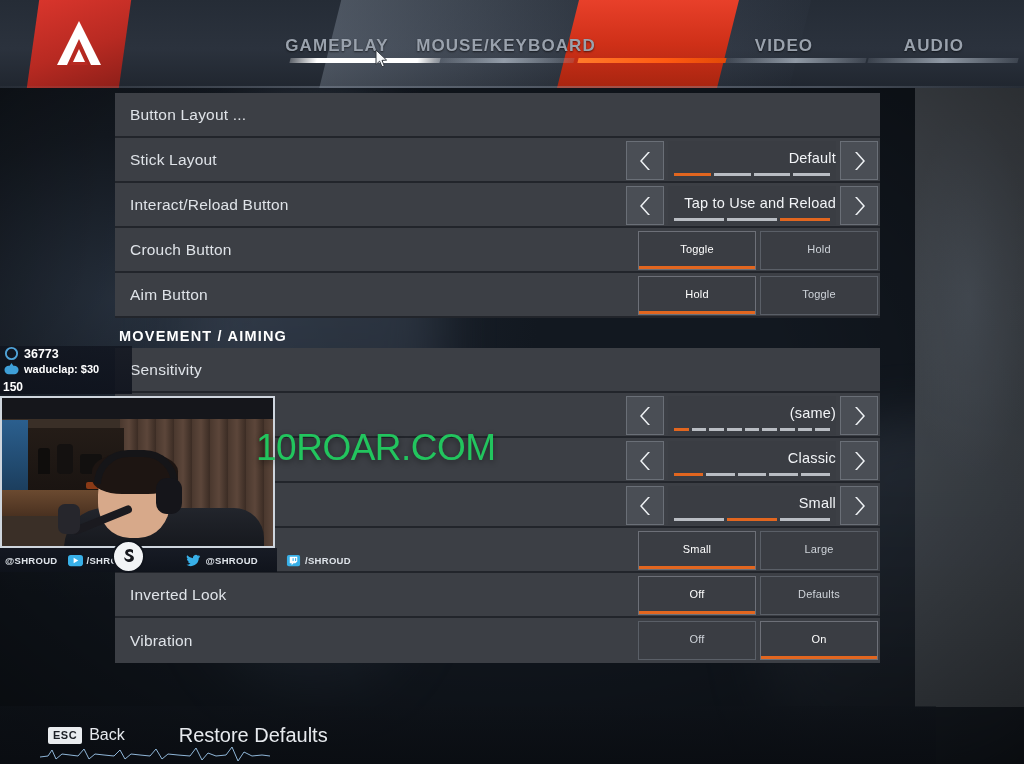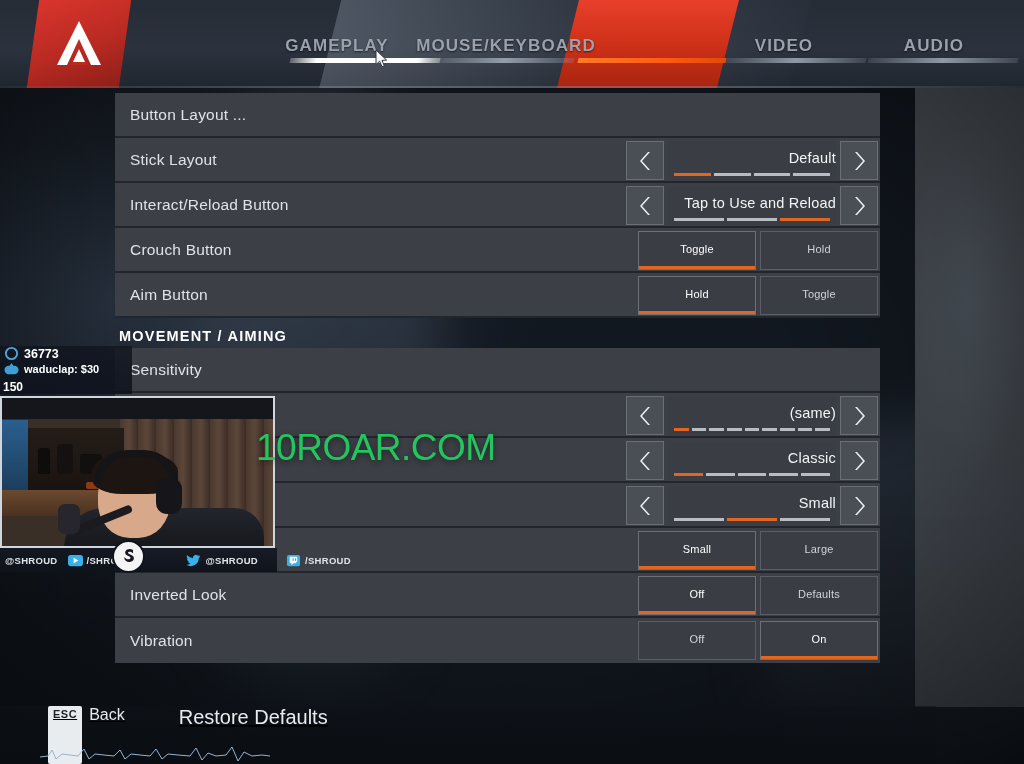--- a/index.html
+++ b/index.html
@@ -208,21 +208,21 @@
   .opt-btn.sel::after {
     content: ""; position: absolute;
     left: 0; right: 0; bottom: 0; height: 3px;
     background: #e2661f;
   }
 
   
   .footer {
     position: absolute; left: 0; bottom: 0; width: 936px; height: 58px;
     background: linear-gradient(180deg, rgba(14,18,24,.55), rgba(10,13,18,.88));
-    display: flex;  text-decoration: underline;
+    display: flex; align-items: center;
   }
   .esc-key {
     margin-left: 48px;
     background: #e9ecef;
     color: #1c1f25;
     font-size: 11px; font-weight: bold;
     letter-spacing: .5px;
     padding: 2px 5px 3px;
     border-radius: 2px;
   }

